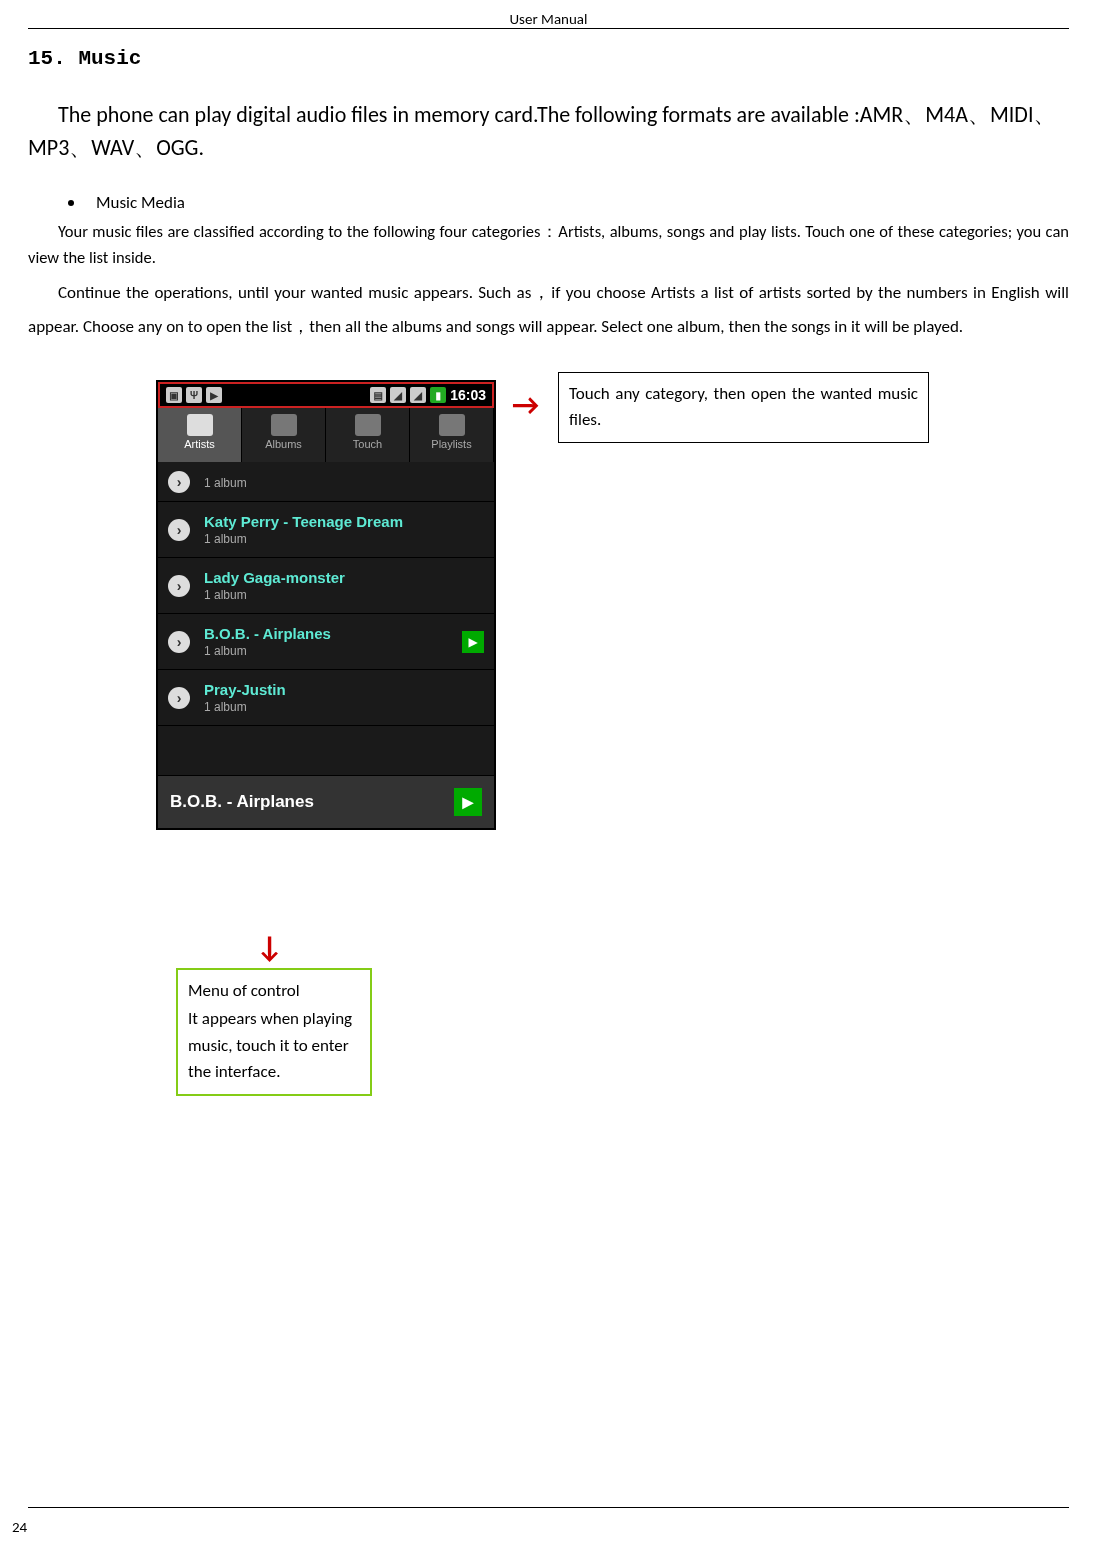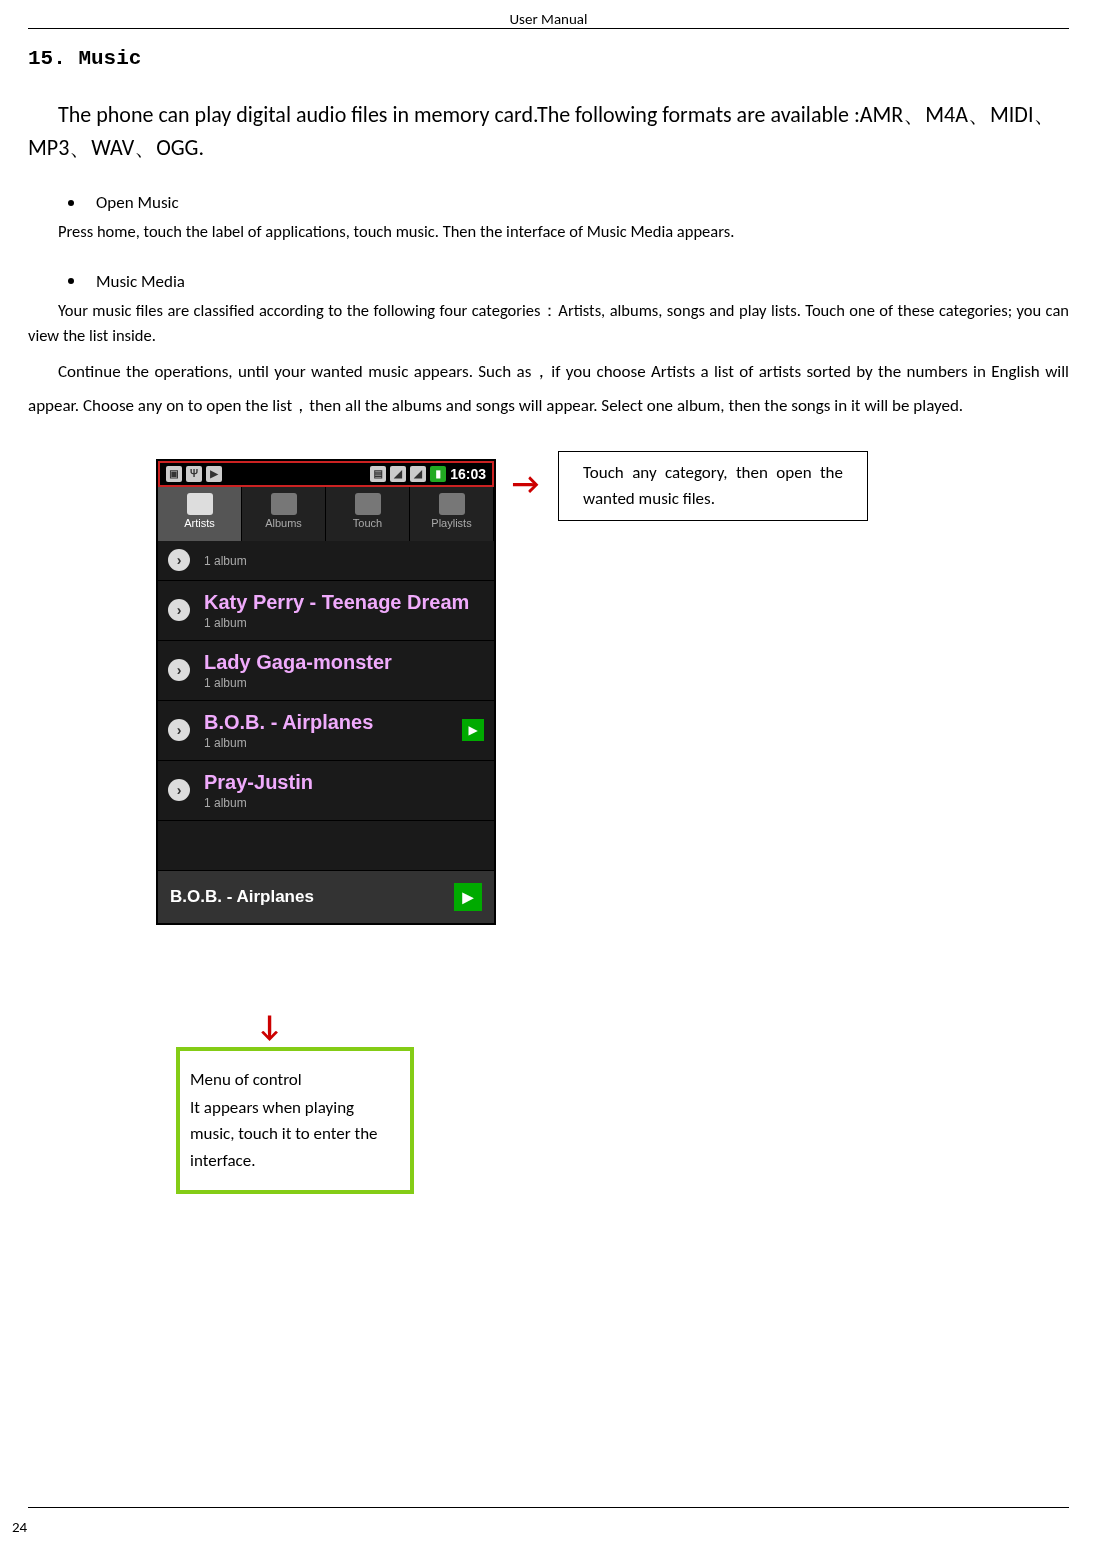--- a/index.html
+++ b/index.html
@@ -123,21 +123,21 @@
   .artist-row.first { min-height: 40px; padding:6px 10px;}
   .chev {
     width:22px; height:22px; border-radius:50%;
     background:#ddd; color:#333;
     display:flex; align-items:center; justify-content:center;
     font-size:14px; font-weight:bold;
     margin-right: 14px;
     flex-shrink:0;
   }
   .art-info { display:flex; flex-direction:column; }
-  .art-name { color:#f0abfc; font-size:20px; font-weight:bold; }
+  .art-name { color:#5eead4; font-size:15px; font-weight:bold; }
   .art-sub  { color:#aaa; font-size:12px; margin-top:2px; }
   .row-play {
     position:absolute; right:10px; top:50%; transform:translateY(-50%);
     width:22px; height:22px; background:#0a0;
     display:flex; align-items:center; justify-content:center;
     color:#fff; font-size:12px;
   }
   .empty-row { background:#1a1a1a; height:50px; border-bottom:1px solid #000; }
   .nowplaying {
     display:flex; align-items:center; justify-content:space-between;
@@ -147,23 +147,23 @@
   .np-play {
     width:28px; height:28px; background:#0a0;
     display:flex; align-items:center; justify-content:center;
     color:#fff; font-size:14px;
   }
   
   .callout-right {
     position:absolute;
     left: 530px;
     top: 2px;
-    width: 310px;
+    width: 371px;
     border: 1px solid #000;
-    padding: 8px 24px;
+    padding: 8px 10px;
     font-size: 17px;
     line-height: 1.55;
     text-align: justify;
   }
   .arrow-right {
     position:absolute;
     left: 484px;
     top: 16px;
     color:#c00;
     font-size: 30px;
@@ -174,23 +174,23 @@
     left: 228px;
     top: 558px;
     color:#c00;
     font-size: 30px;
     font-weight:bold;
   }
   .callout-bottom {
     position:absolute;
     left: 148px;
     top: 598px;
-    width: 238px;
-    border: 4px solid #84cc16;
-    padding: 16px 10px;
+    width: 196px;
+    border: 2px solid #84cc16;
+    padding: 8px 10px;
     font-size: 17px;
     line-height: 1.55;
   }
   .cb-title { font-size:17px; margin-bottom:2px; }
   .page-num {
     position:absolute;
     left: 12px;
     bottom: 16px;
     font-size: 15px;
   }
@@ -204,27 +204,20 @@
 </head>
 <body>
 
 <div class="doc-header">User Manual</div>
 
 <div class="section-heading">15. Music</div>
 
 <p class="intro-p"><span class="indent"></span><span>The    phone can play digital audio files in memory card.The following formats are available :AMR、M4A、MIDI、MP3、WAV、OGG.</span></p>
 
 <ul class="body-list">
-  <li>
-    <div class="bullet-line">
-      <span class="bullet-dot"></span>
-      <span>Open Music</span>
-    </div>
-    <p class="sub-p">Press home, touch the label of applications, touch music. Then the interface of Music Media appears.</p>
-  </li>
   <li>
     <div class="bullet-line">
       <span class="bullet-dot"></span>
       <span>Music Media</span>
     </div>
     <p class="sub-p" style="padding-left:0; text-indent:30px;">Your music files are classified according to the following four categories：Artists, albums, songs and play lists. Touch one of these categories; you can view the list inside.</p>
     <p class="sub-p2" style="padding-left:0; text-indent:30px;">Continue the operations, until your wanted music appears. Such as，if you choose Artists a list of artists sorted by the numbers in English will appear. Choose any on to open the list，then all the albums and songs will appear. Select one album, then the songs in it will be played.</p>
   </li>
 </ul>
 

